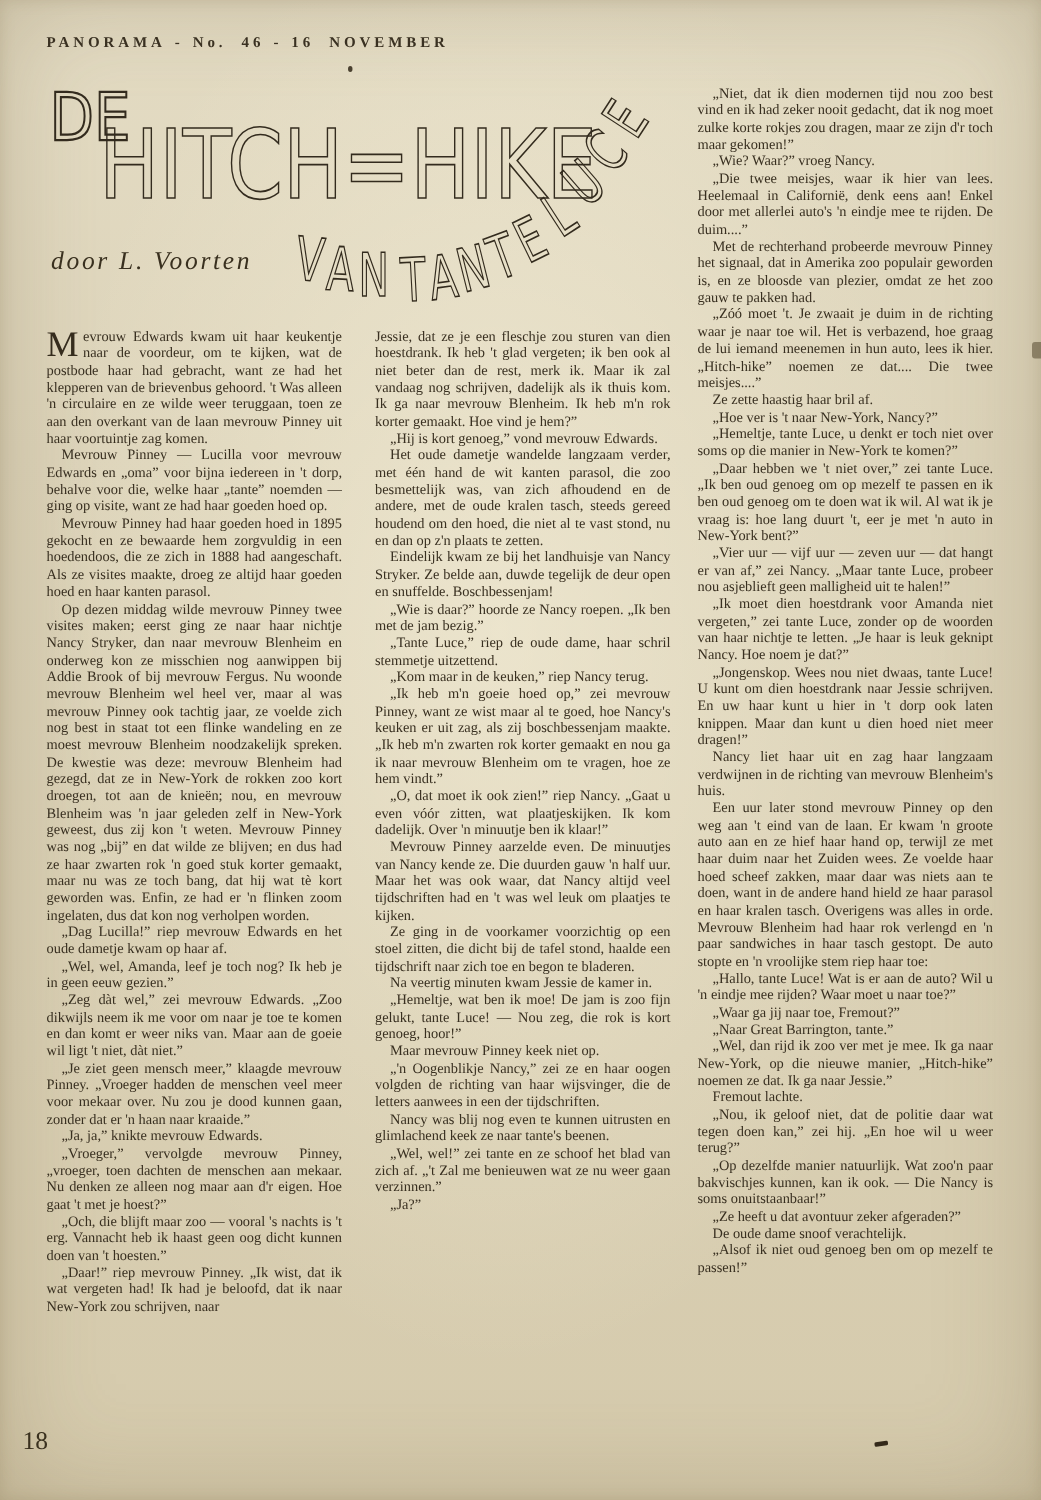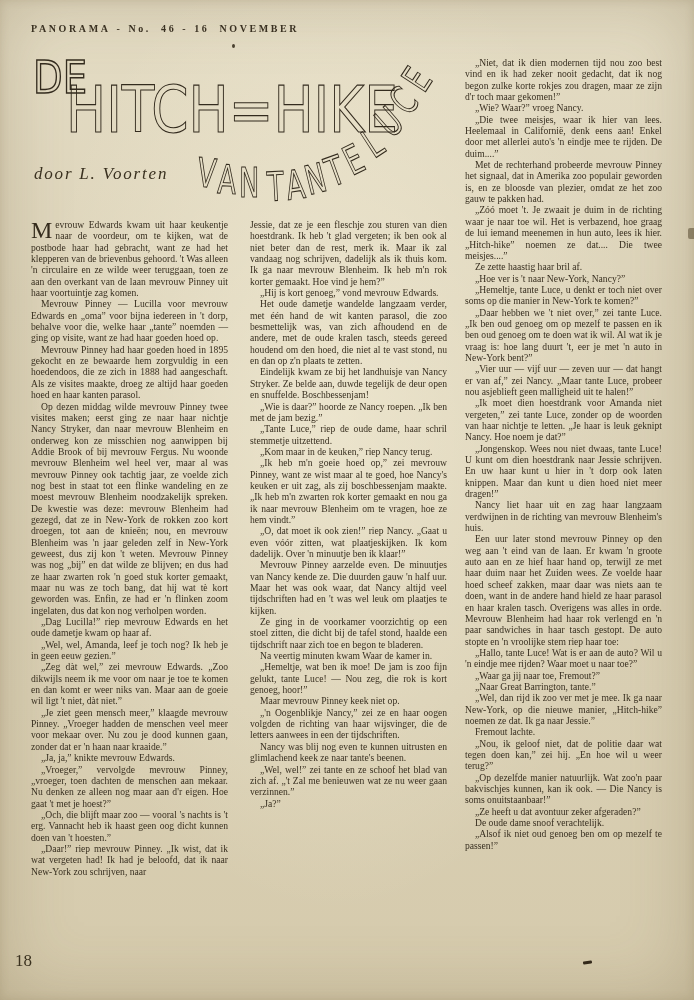--- a/index.html
+++ b/index.html
@@ -88,30 +88,30 @@
       <p>„Hij is kort genoeg,” vond mevrouw Edwards.</p>
       <p>Het oude dametje wandelde langzaam verder, met één hand de wit kanten parasol, die zoo besmettelijk was, van zich afhoudend en de andere, met de oude kralen tasch, steeds gereed houdend om den hoed, die niet al te vast stond, nu en dan op z'n plaats te zetten.</p>
       <p>Eindelijk kwam ze bij het landhuisje van Nancy Stryker. Ze belde aan, duwde tegelijk de deur open en snuffelde. Boschbessenjam!</p>
       <p>„Wie is daar?” hoorde ze Nancy roepen. „Ik ben met de jam bezig.”</p>
       <p>„Tante Luce,” riep de oude dame, haar schril stemmetje uitzettend.</p>
       <p>„Kom maar in de keuken,” riep Nancy terug.</p>
       <p>„Ik heb m'n goeie hoed op,” zei mevrouw Pinney, want ze wist maar al te goed, hoe Nancy's keuken er uit zag, als zij boschbessenjam maakte. „Ik heb m'n zwarten rok korter gemaakt en nou ga ik naar mevrouw Blenheim om te vragen, hoe ze hem vindt.”</p>
       <p>„O, dat moet ik ook zien!” riep Nancy. „Gaat u even vóór zitten, wat plaatjeskijken. Ik kom dadelijk. Over 'n minuutje ben ik klaar!”</p>
       <p>Mevrouw Pinney aarzelde even. De minuutjes van Nancy kende ze. Die duurden gauw 'n half uur. Maar het was ook waar, dat Nancy altijd veel tijdschriften had en 't was wel leuk om plaatjes te kijken.</p>
       <p>Ze ging in de voorkamer voorzichtig op een stoel zitten, die dicht bij de tafel stond, haalde een tijdschrift naar zich toe en begon te bladeren.</p>
-      <p>Na veertig minuten kwam Waar de kamer in.</p>
+      <p>Na veertig minuten kwam Jessie de kamer in.</p>
       <p>„Hemeltje, wat ben ik moe! De jam is zoo fijn gelukt, tante Luce! — Nou zeg, die rok is kort genoeg, hoor!”</p>
       <p>Maar mevrouw Pinney keek niet op.</p>
       <p>„'n Oogenblikje Nancy,” zei ze en haar oogen volgden de richting van haar wijsvinger, die de letters aanwees in een der tijdschriften.</p>
       <p>Nancy was blij nog even te kunnen uitrusten en glimlachend keek ze naar tante's beenen.</p>
       <p>„Wel, wel!” zei tante en ze schoof het blad van zich af. „'t Zal me benieuwen wat ze nu weer gaan verzinnen.”</p>
       <p>„Ja?”</p>
     </div>
   <div class="col" id="col3">
-      <p>„Niet, dat ik dien modernen tijd nou zoo best vind en ik had zeker nooit gedacht, dat ik nog begon zulke korte rokjes zou dragen, maar ze zijn d'r toch maar gekomen!”</p>
+      <p>„Niet, dat ik dien modernen tijd nou zoo best vind en ik had zeker nooit gedacht, dat ik nog moet zulke korte rokjes zou dragen, maar ze zijn d'r toch maar gekomen!”</p>
       <p>„Wie? Waar?” vroeg Nancy.</p>
       <p>„Die twee meisjes, waar ik hier van lees. Heelemaal in Californië, denk eens aan! Enkel door met allerlei auto's 'n eindje mee te rijden. De duim....”</p>
       <p>Met de rechterhand probeerde mevrouw Pinney het signaal, dat in Amerika zoo populair geworden is, en ze bloosde van plezier, omdat ze het zoo gauw te pakken had.</p>
       <p>„Zóó moet 't. Je zwaait je duim in de richting waar je naar toe wil. Het is verbazend, hoe graag de lui iemand meenemen in hun auto, lees ik hier. „Hitch-hike” noemen ze dat.... Die twee meisjes....”</p>
       <p>Ze zette haastig haar bril af.</p>
       <p>„Hoe ver is 't naar New-York, Nancy?”</p>
       <p>„Hemeltje, tante Luce, u denkt er toch niet over soms op die manier in New-York te komen?”</p>
       <p>„Daar hebben we 't niet over,” zei tante Luce. „Ik ben oud genoeg om op mezelf te passen en ik ben oud genoeg om te doen wat ik wil. Al wat ik je vraag is: hoe lang duurt 't, eer je met 'n auto in New-York bent?”</p>
       <p>„Vier uur — vijf uur — zeven uur — dat hangt er van af,” zei Nancy. „Maar tante Luce, probeer nou asjeblieft geen malligheid uit te halen!”</p>
       <p>„Ik moet dien hoestdrank voor Amanda niet vergeten,” zei tante Luce, zonder op de woorden van haar nichtje te letten. „Je haar is leuk geknipt Nancy. Hoe noem je dat?”</p>

